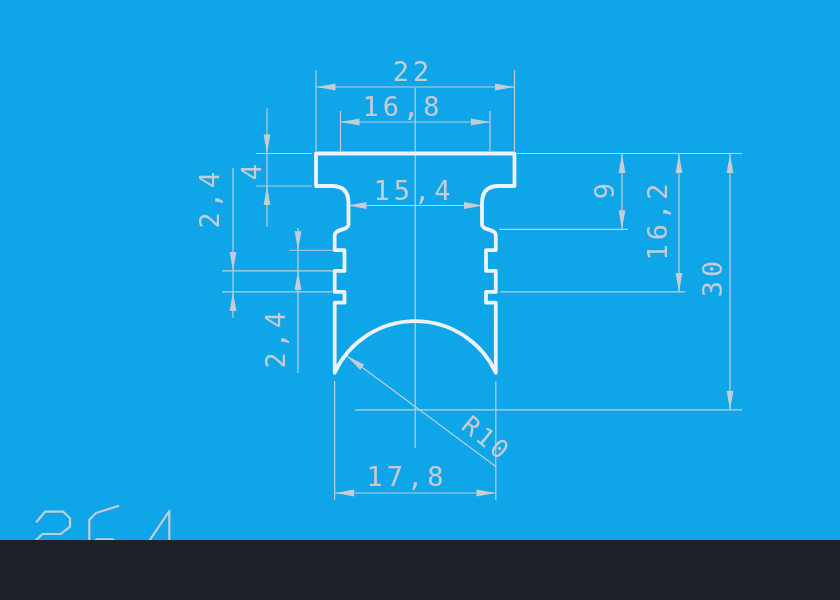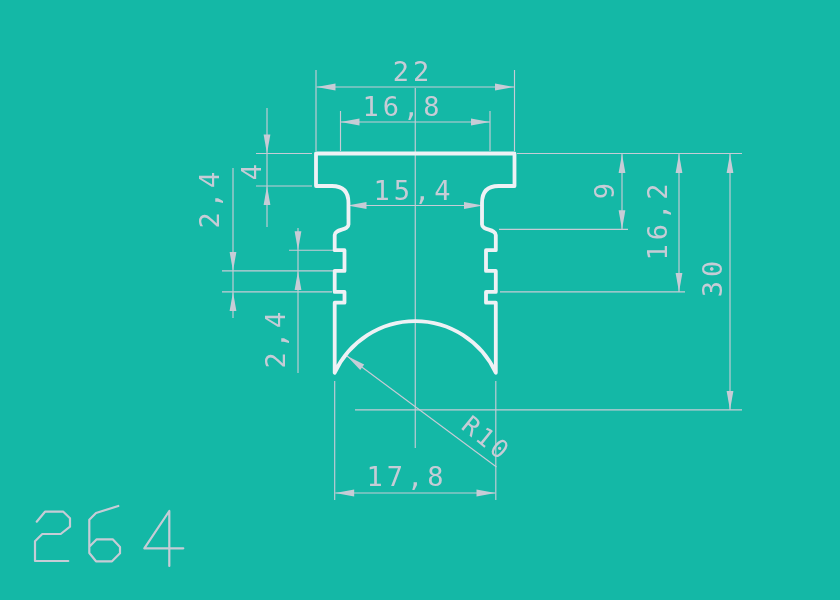--- a/index.html
+++ b/index.html
@@ -1,17 +1,17 @@
 <!DOCTYPE html>
 <html><head>
 <meta charset="utf-8">
 <style>
   html,body{margin:0;padding:0;background:#1d222a;}
   .canvas{
-    position:relative;width:840px;height:600px;background:#14b8a6;overflow:hidden;
+    position:relative;width:840px;height:540px;background:#0ea5e9;overflow:hidden;
     font-family:"DejaVu Sans Mono", monospace;
   }
   svg text{
     font-family:"DejaVu Sans Mono", monospace;
     font-size:27px;
     letter-spacing:4px;
     fill:#c6ccd6;
   }
   svg text.radius-label{font-size:25px;letter-spacing:3px;}
   .thin{stroke:#c6ccd6;stroke-width:1.15;fill:none;}

